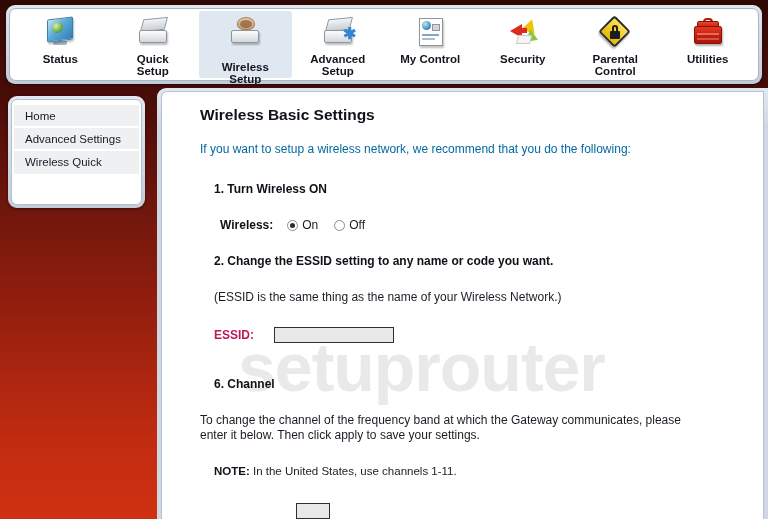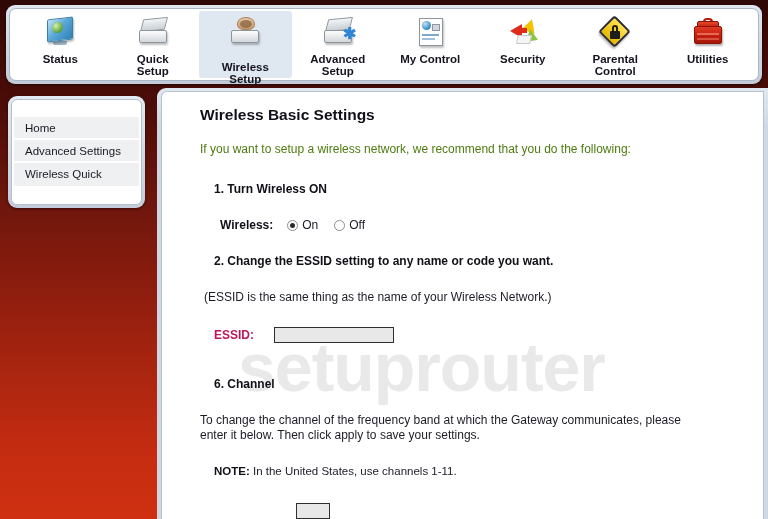--- a/index.html
+++ b/index.html
@@ -77,21 +77,21 @@
     border-radius: 9px;
     background: linear-gradient(to bottom, #e3eaf1, #c3ccd8);
     padding: 3px;
     box-shadow: 0 1px 3px rgba(0,0,0,0.5);
   }
   .side-inner {
     width: 100%; height: 100%;
     border-radius: 6px;
     background: #ffffff;
     border: 1px solid #b6c0cc;
-    padding: 17px 2px;
+    padding: 5px 2px;
   }
   .side-item {
     height: 23px;
     line-height: 23px;
     padding-left: 11px;
     font-size: 11.5px;
     color: #1a1a24;
     background: #eef0f2;
     border-bottom: 2px solid #ffffff;
     cursor: pointer;
@@ -135,21 +135,21 @@
   .content { position: relative; z-index: 2; }
 
   .page-title {
     font-size: 15.5px;
     font-weight: bold;
     color: #101018;
     margin: 0 0 18px 0;
   }
   .intro {
     font-size: 12px;
-    color: #4d7c0f;
+    color: #0369a1;
     margin: 0 15px 26px 0;
   }
   .step-head {
     font-size: 12px;
     font-weight: bold;
     color: #101018;
     margin: 0 0 22px 14px;
   }
   .field-row {
     display: flex;
@@ -187,21 +187,21 @@
   }
   .radio-text { font-size: 12px; color: #1c1c26; }
 
   .para {
     font-size: 12px;
     color: #1c1c26;
     margin: 0 0 22px 0;
     max-width: 500px;
     line-height: 15px;
   }
-  .para.indent { margin-left: 4px; }
+  .para.indent { margin-left: 14px; }
 
   .essid-row {
     display: flex;
     align-items: center;
     margin: 0 0 34px 14px;
   }
   .essid-label {
     font-size: 12px;
     font-weight: bold;
     color: #be185d;

